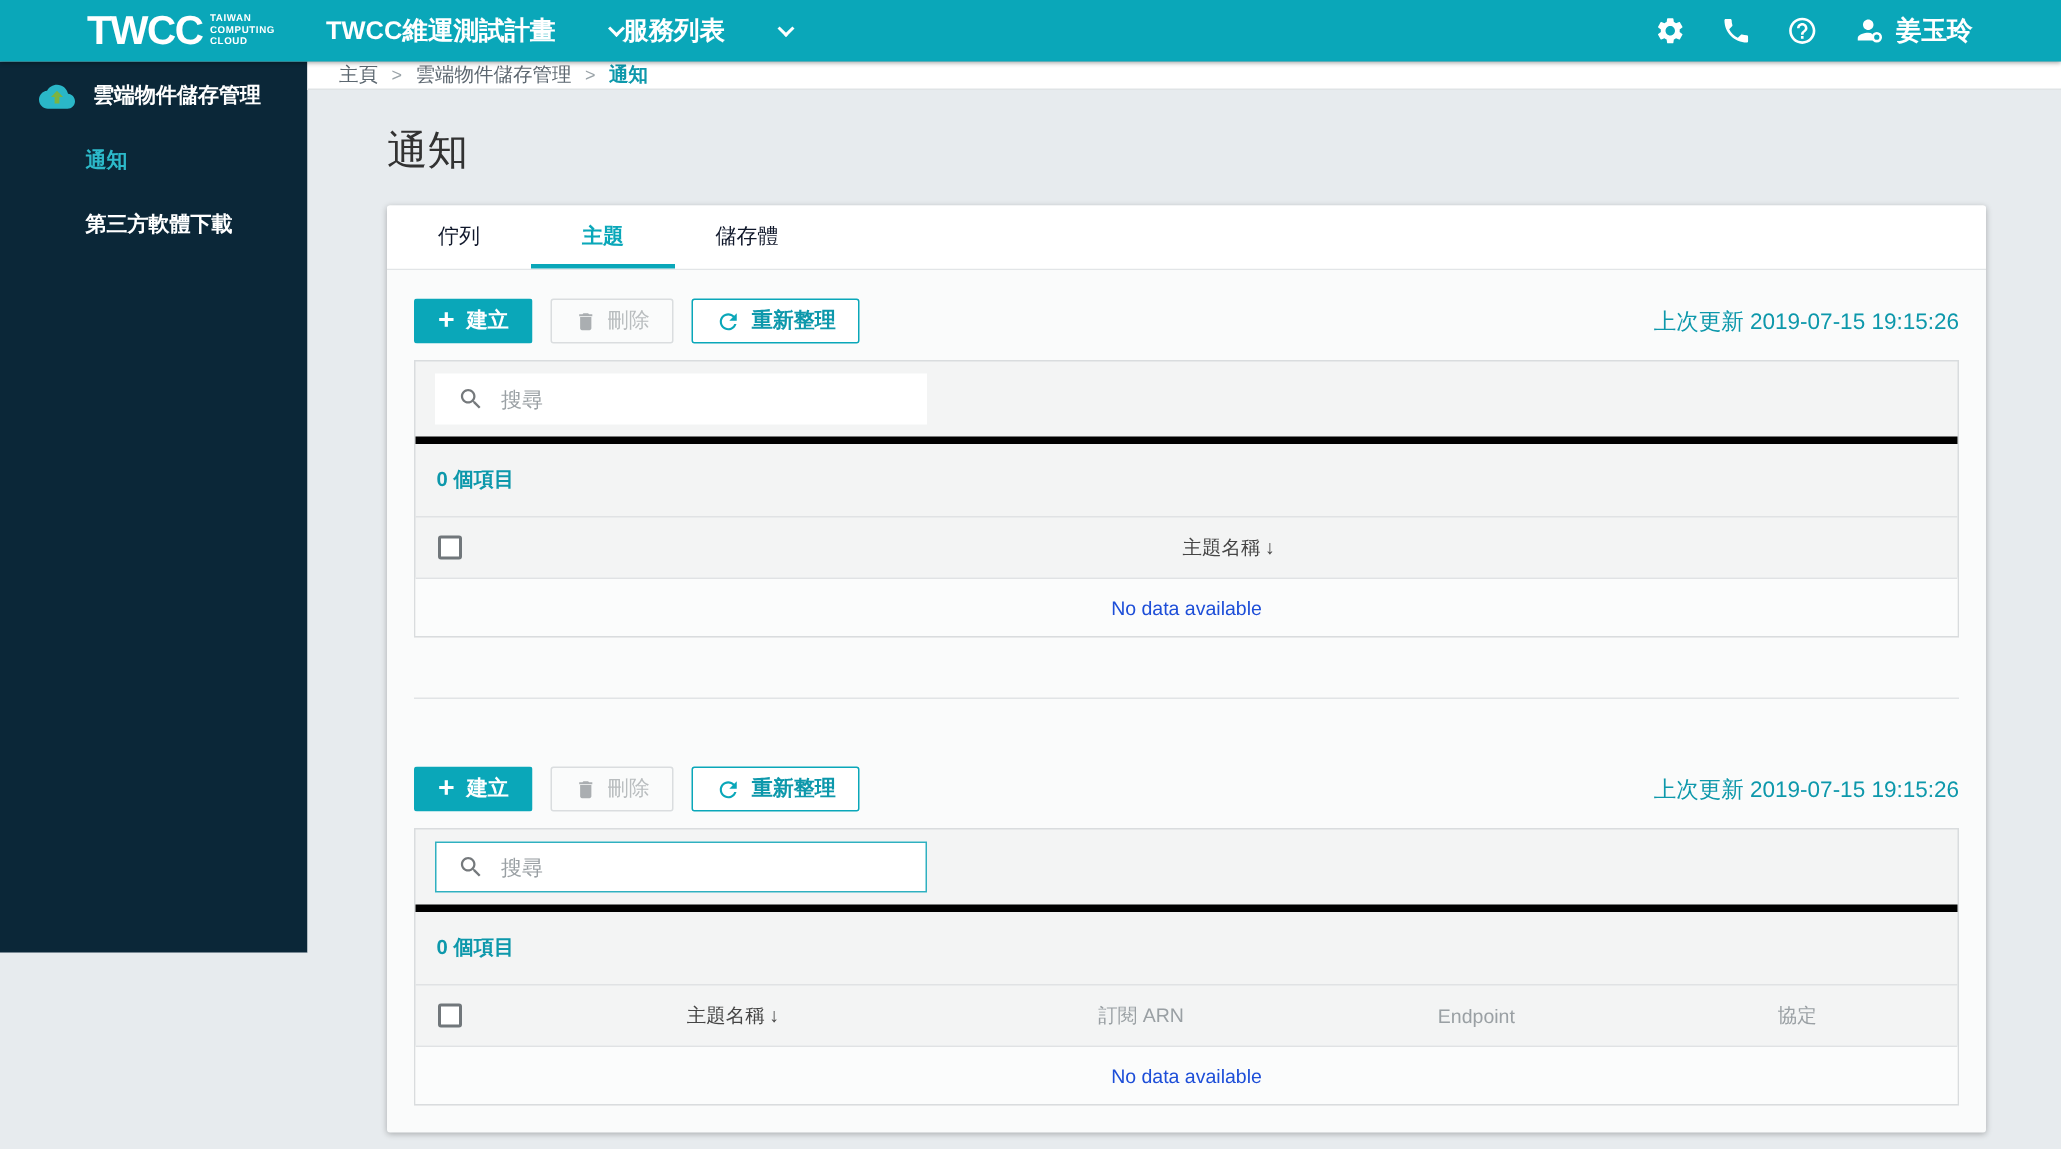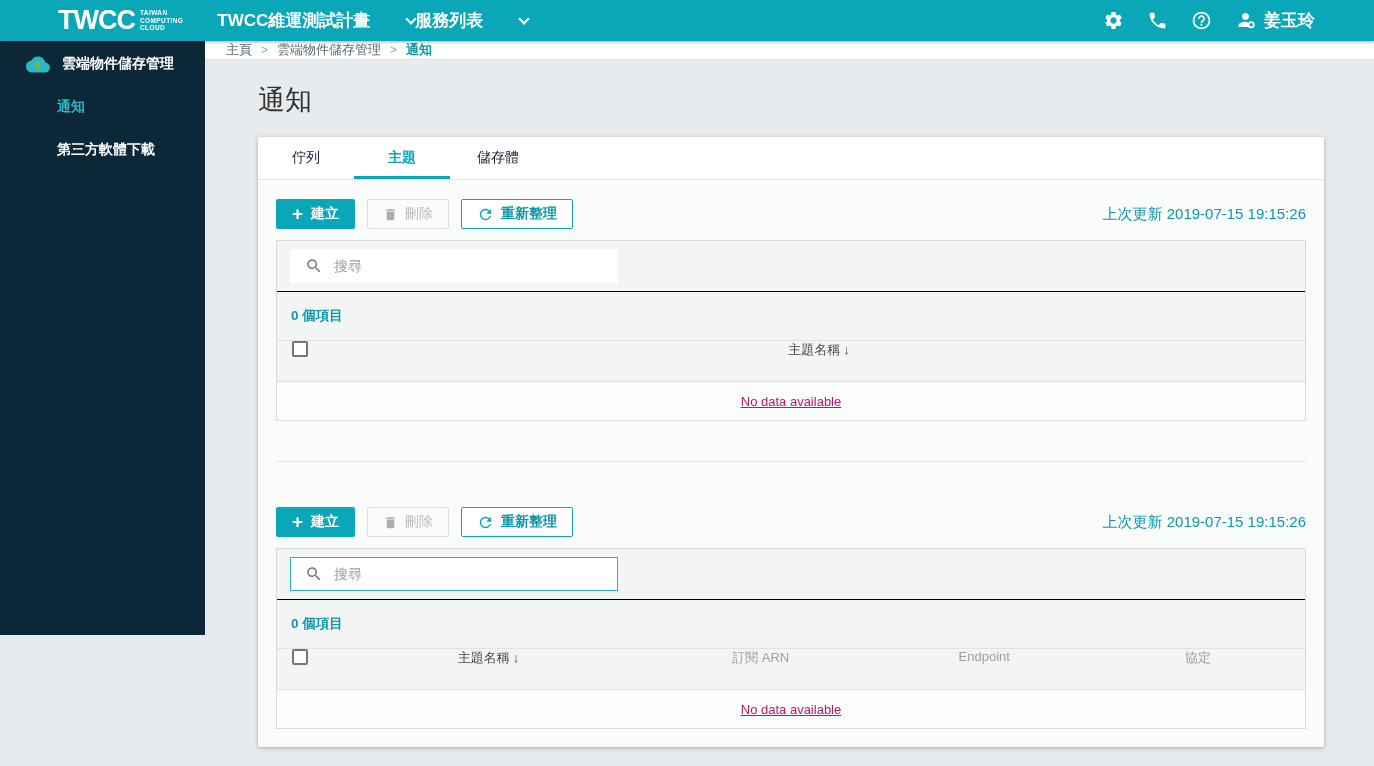--- a/index.html
+++ b/index.html
@@ -80,32 +80,32 @@
   .panel { border: 1px solid #d9dcde; background: #f3f4f4; }
   .search-row { padding: 8px 13px; }
   .search-box {
     width: 328px; height: 34px; background: #fff; display: flex; align-items: center; padding: 0 8px;
     border: 1px solid transparent;
   }
   .search-box.teal-border { border-color: #2fb0c0; }
   .search-box svg { margin: 0 11px 0 6px; flex-shrink: 0; }
   .search-box input { border: none; outline: none; flex: 1; font-size: 14px; color: #333; background: transparent; font-family: inherit; }
   .search-box input::placeholder { color: #9aa0a4; }
-  .count-row { border-top: 1px solid #000000; padding: 15px 14px; font-size: 13.5px; font-weight: bold; color: #0d98ab; }
-  .thead { display: flex; border-top: 1px solid #e0e2e4; height: 41px; }
+  .count-row { border-top: 5px solid #000000; padding: 15px 14px; font-size: 13.5px; font-weight: bold; color: #0d98ab; }
+  .thead { display: flex; align-items: center; border-top: 1px solid #e0e2e4; height: 41px; }
   .col-check { width: 56px; padding-left: 15px; flex-shrink: 0; }
   .checkbox { width: 16px; height: 16px; border: 2px solid #71777b; border-radius: 2px; background: #fff; cursor: pointer; }
   .th { font-size: 13px; color: #9aa0a4; text-align: center; }
   .th.primary { color: #454545; }
   .sort-arrow { font-size: 13px; margin-left: 3px; color: #454545; }
   .t1-c1 { flex: 56; } .t1-c2 { flex: 44; }
   .t2-c1 { flex: 32; } .t2-c2 { flex: 24; } .t2-c3 { flex: 22; } .t2-c4 { flex: 22; }
   .empty-row {
     border-top: 1px solid #e0e2e4; background: #fbfcfc; height: 39px;
-    display: flex; align-items: center; justify-content: center; font-size: 13px; color: #be185d; text-decoration: underline;
+    display: flex; align-items: center; justify-content: center; font-size: 13px; color: #1d4ed8;
   }
   .section-divider { border: none; border-top: 1px solid #e1e4e6; margin: 40px 0 45px; }
 </style>
 </head>
 <body>
 
 <header class="topbar">
   <div class="logo">
     <span class="logo-main">TWCC</span>
     <span class="logo-sub">

